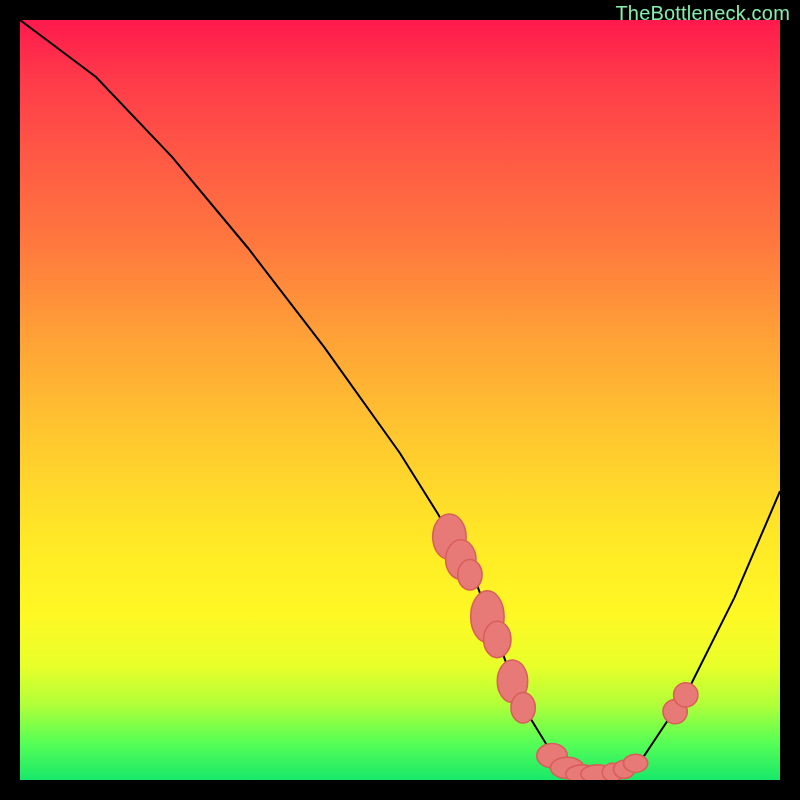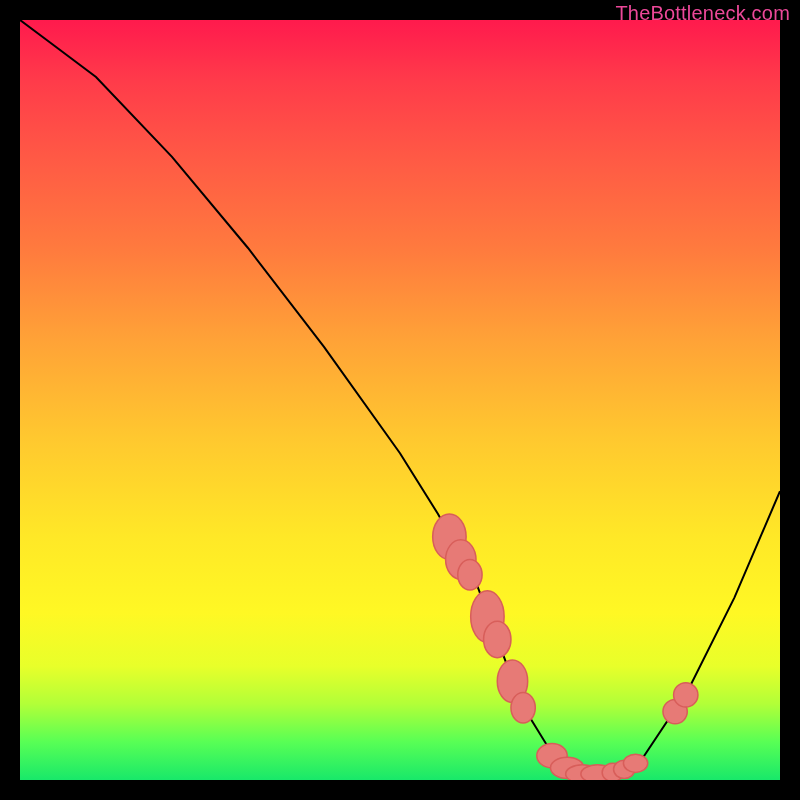--- a/index.html
+++ b/index.html
@@ -43,21 +43,21 @@
   .plot-area svg {
     position: absolute;
     left: 0; top: 0;
     width: 760px;
     height: 760px;
   }
   .watermark {
     position: absolute;
     top: 2px;
     right: 10px;
-    color: #ec4899;
+    color: #86efac;
     font-size: 20px;
     font-weight: 500;
     letter-spacing: 0.2px;
   }
 </style>
 </head>
 <body>
 
 <div class="stage">
   <div class="watermark">TheBottleneck.com</div>

